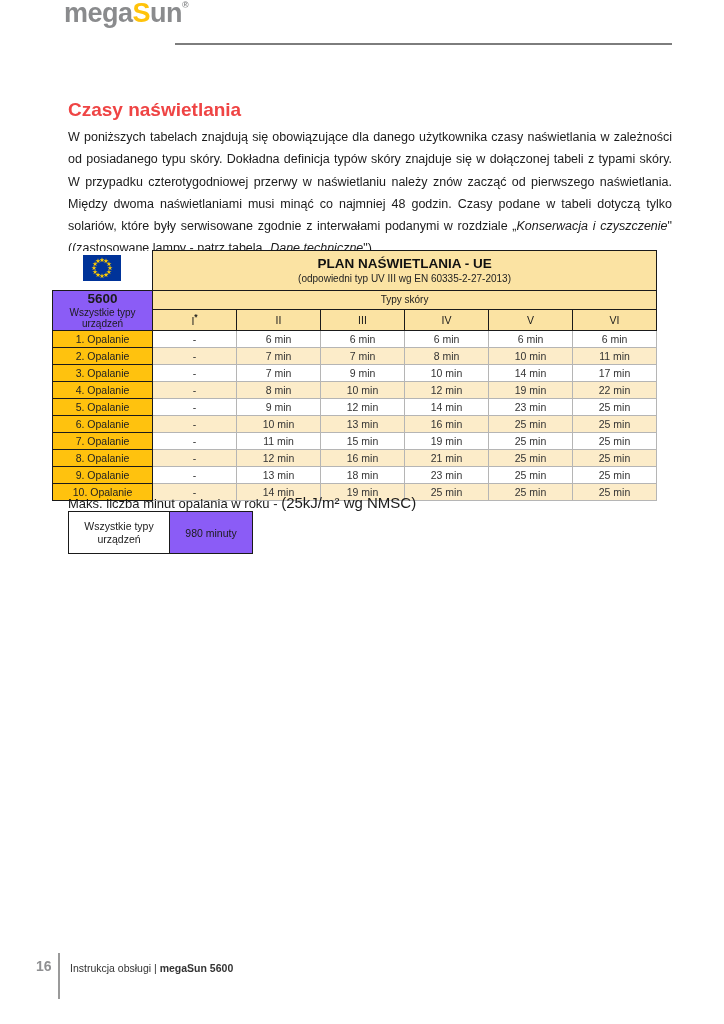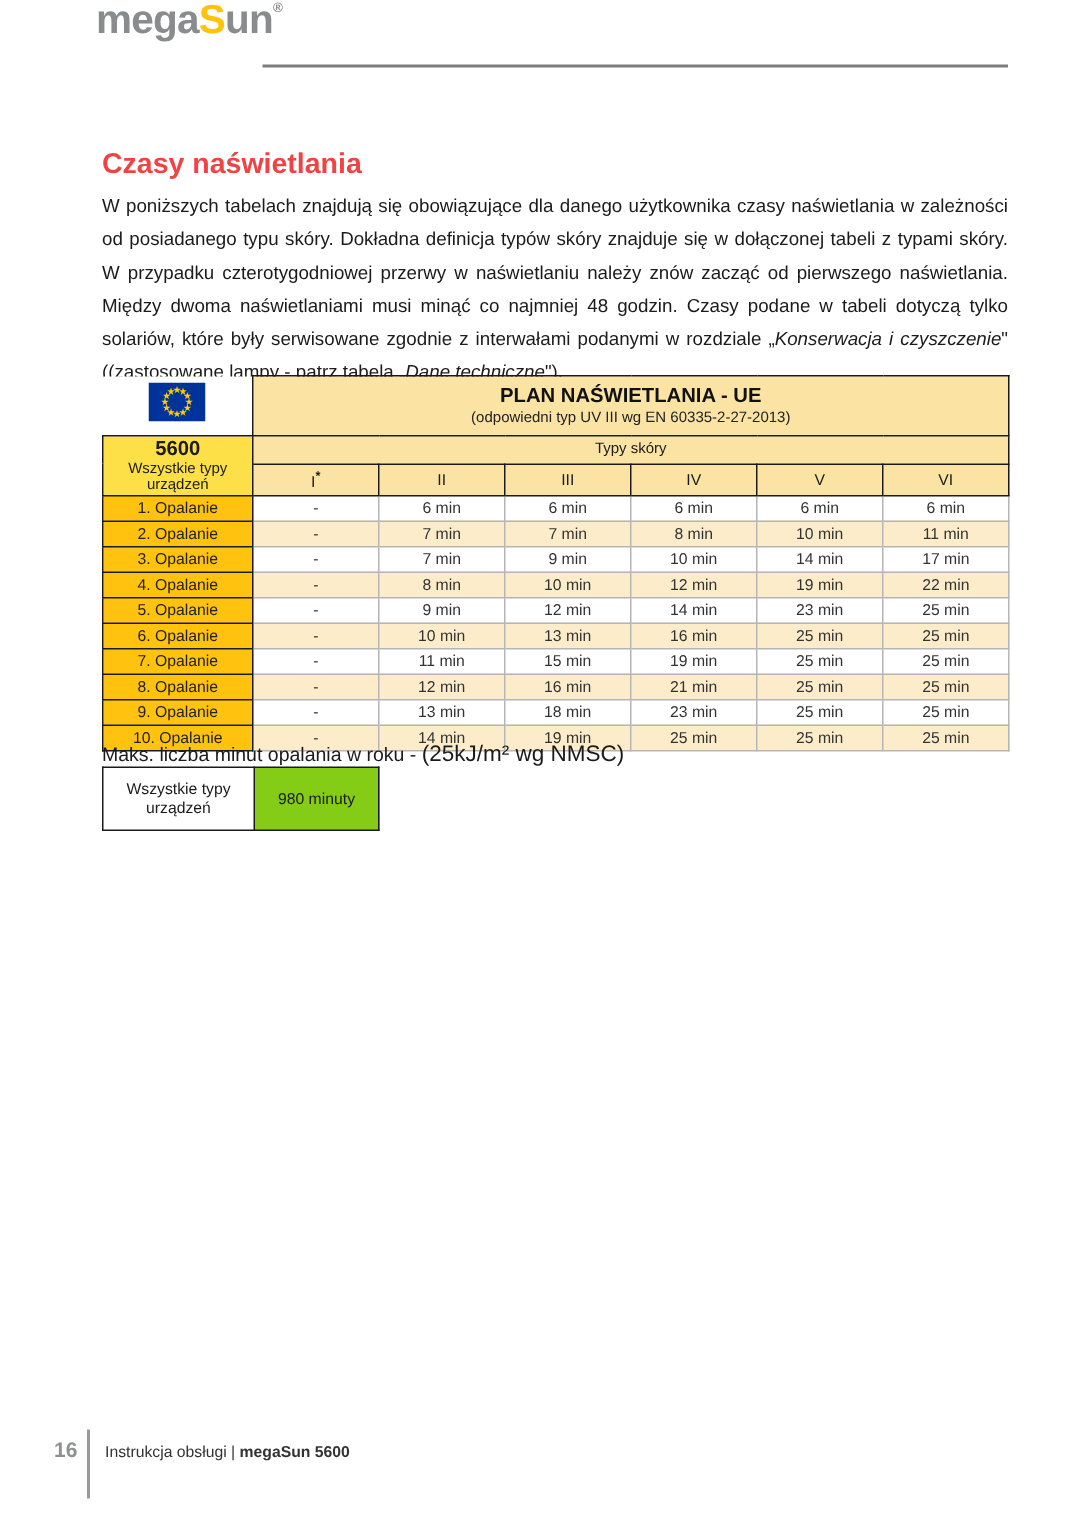--- a/index.html
+++ b/index.html
@@ -13,45 +13,45 @@
   .logo .s{color:#ffc30b;}
   .logo .reg{font-size:9px;vertical-align:14px;letter-spacing:0;color:#8a8b8d;}
   .head-rule{position:absolute;left:175px;top:43px;width:497px;height:2px;background:#7d7d7d;}
 
   
   .doc-title{position:absolute;left:68px;top:99px;font-size:19px;font-weight:bold;color:#ef4444;}
   .doc-paragraph{position:absolute;left:68px;top:126px;width:604px;font-size:12.5px;line-height:22.3px;text-align:justify;color:#1b1b1b;}
   .doc-paragraph .it{font-style:italic;}
 
   
-  .exp-table{position:absolute;left:68px;top:250px;width:605px;border-collapse:collapse;table-layout:fixed;}
+  .exp-table{position:absolute;left:52px;top:250px;width:605px;border-collapse:collapse;table-layout:fixed;}
   .exp-table td{padding:0;vertical-align:middle;text-align:center;}
   .c-flag{background:#ffffff;border:none;}
   .c-plan{background:#fbe3a3;border:1.5px solid #1a1a1a;}
   .plan-title{font-size:13.5px;font-weight:bold;color:#111;line-height:1.25;}
   .plan-subtitle{font-size:10px;color:#222;line-height:1.2;}
-  .c-model{background:#fde047;border:1.5px solid #1a1a1a;}
+  .c-model{background:#8b5cf6;border:1.5px solid #1a1a1a;}
   .model-no{font-size:13.5px;font-weight:bold;line-height:1.15;}
   .model-sub{font-size:10px;line-height:1.15;padding:0 8px;}
   .c-skinlabel{background:#fbe3a3;border:1.5px solid #1a1a1a;font-size:10px;height:14px;}
   .c-skincol{background:#fbe3a3;border:1.5px solid #1a1a1a;font-size:10.5px;height:16px;}
   .c-skincol sup{font-size:8.5px;font-weight:bold;}
   .c-label{background:#ffc20e;border:1.5px solid #1a1a1a;font-size:10.5px;color:#222;}
   .c-data{border:1px solid #b5b5b5;font-size:10.5px;color:#333;background:#ffffff;}
   .exp-table tbody tr{height:17px;}
   .exp-table tbody tr:nth-child(even) .c-data{background:#fcecc9;}
   .r1{height:40px;} .r2{height:14px;} .r3{height:16px;}
 
   
   .max-line{position:absolute;left:68px;top:494px;font-size:13px;color:#1b1b1b;}
   .max-line .small{font-size:15px;}
   .max-table{position:absolute;left:68px;top:511px;border-collapse:collapse;table-layout:fixed;}
   .max-table td{padding:0;text-align:center;vertical-align:middle;height:41px;font-size:10.5px;border:1.5px solid #1a1a1a;}
   .max-dev{width:100px;background:#ffffff;line-height:1.2;padding:0 10px;}
-  .max-val{width:82px;background:#84cc16;}
+  .max-val{width:82px;background:#8b5cf6;}
 
   
   .footnote{position:absolute;right:52px;top:556px;font-size:12.5px;color:#1b1b1b;}
   .footnote sup{font-size:13px;vertical-align:3px;}
 
   
   .footer-num{position:absolute;left:36px;top:958px;font-size:14px;font-weight:bold;color:#8f9092;}
   .footer-rule{position:absolute;left:58px;top:953px;width:1.5px;height:46px;background:#9a9a9a;}
   .footer-text{position:absolute;left:70px;top:962px;font-size:10.5px;color:#333;}
   .footer-text .b{font-weight:bold;}

